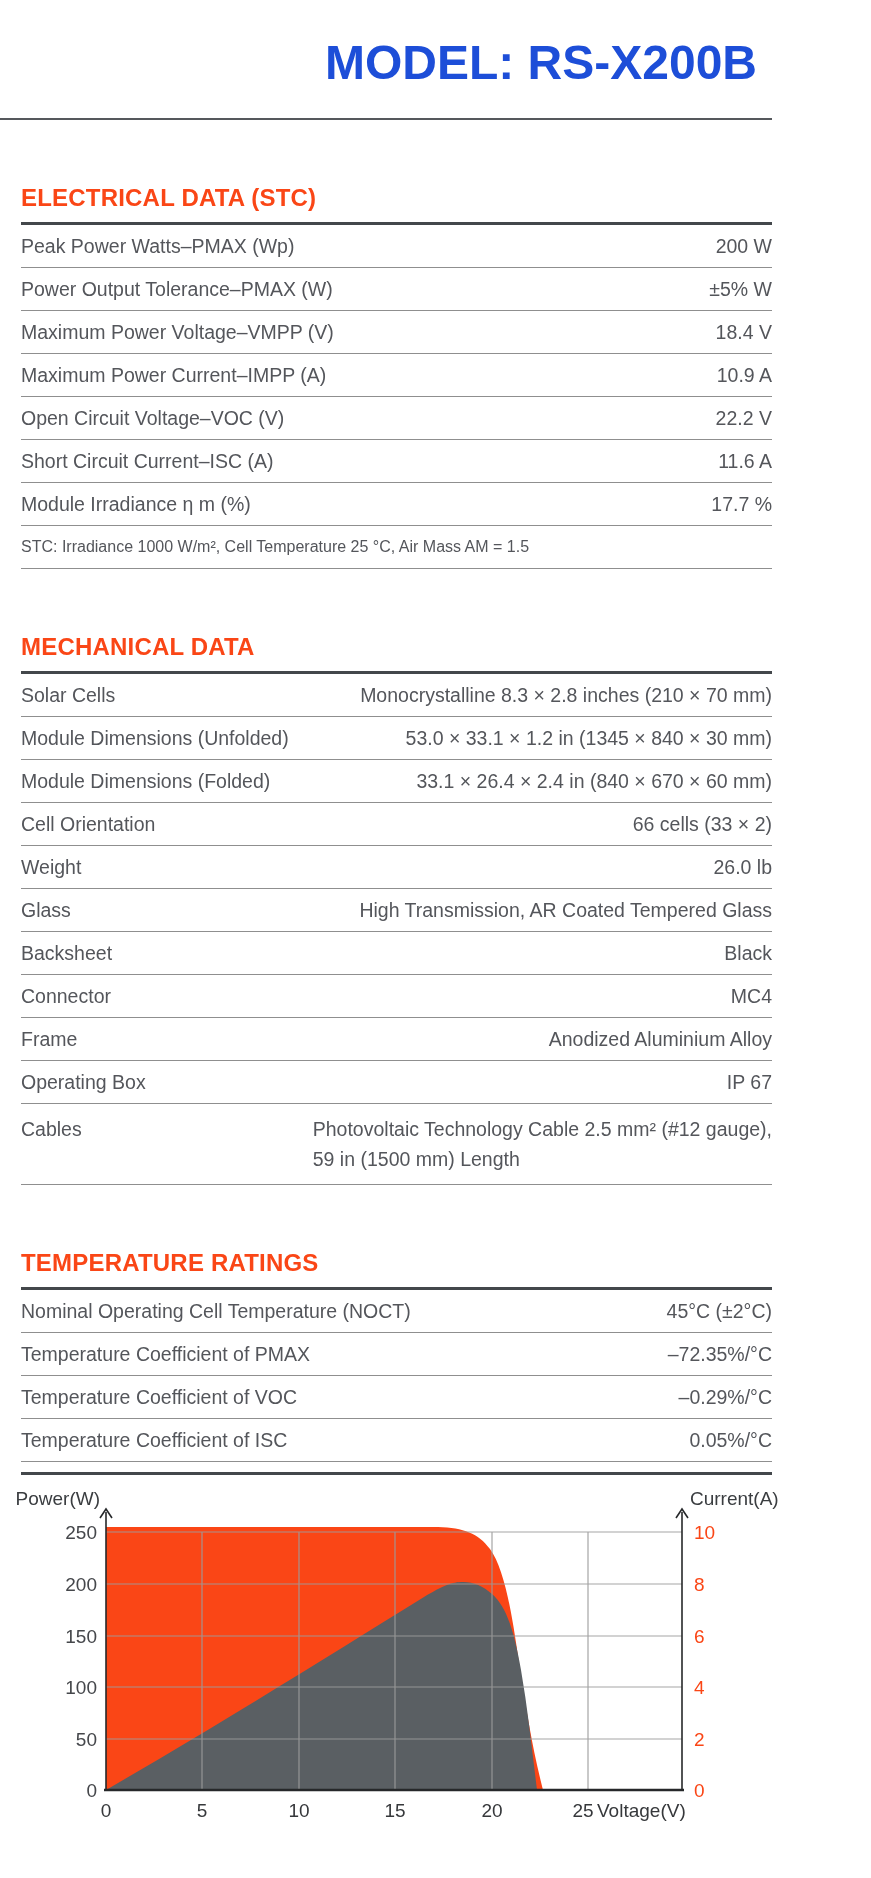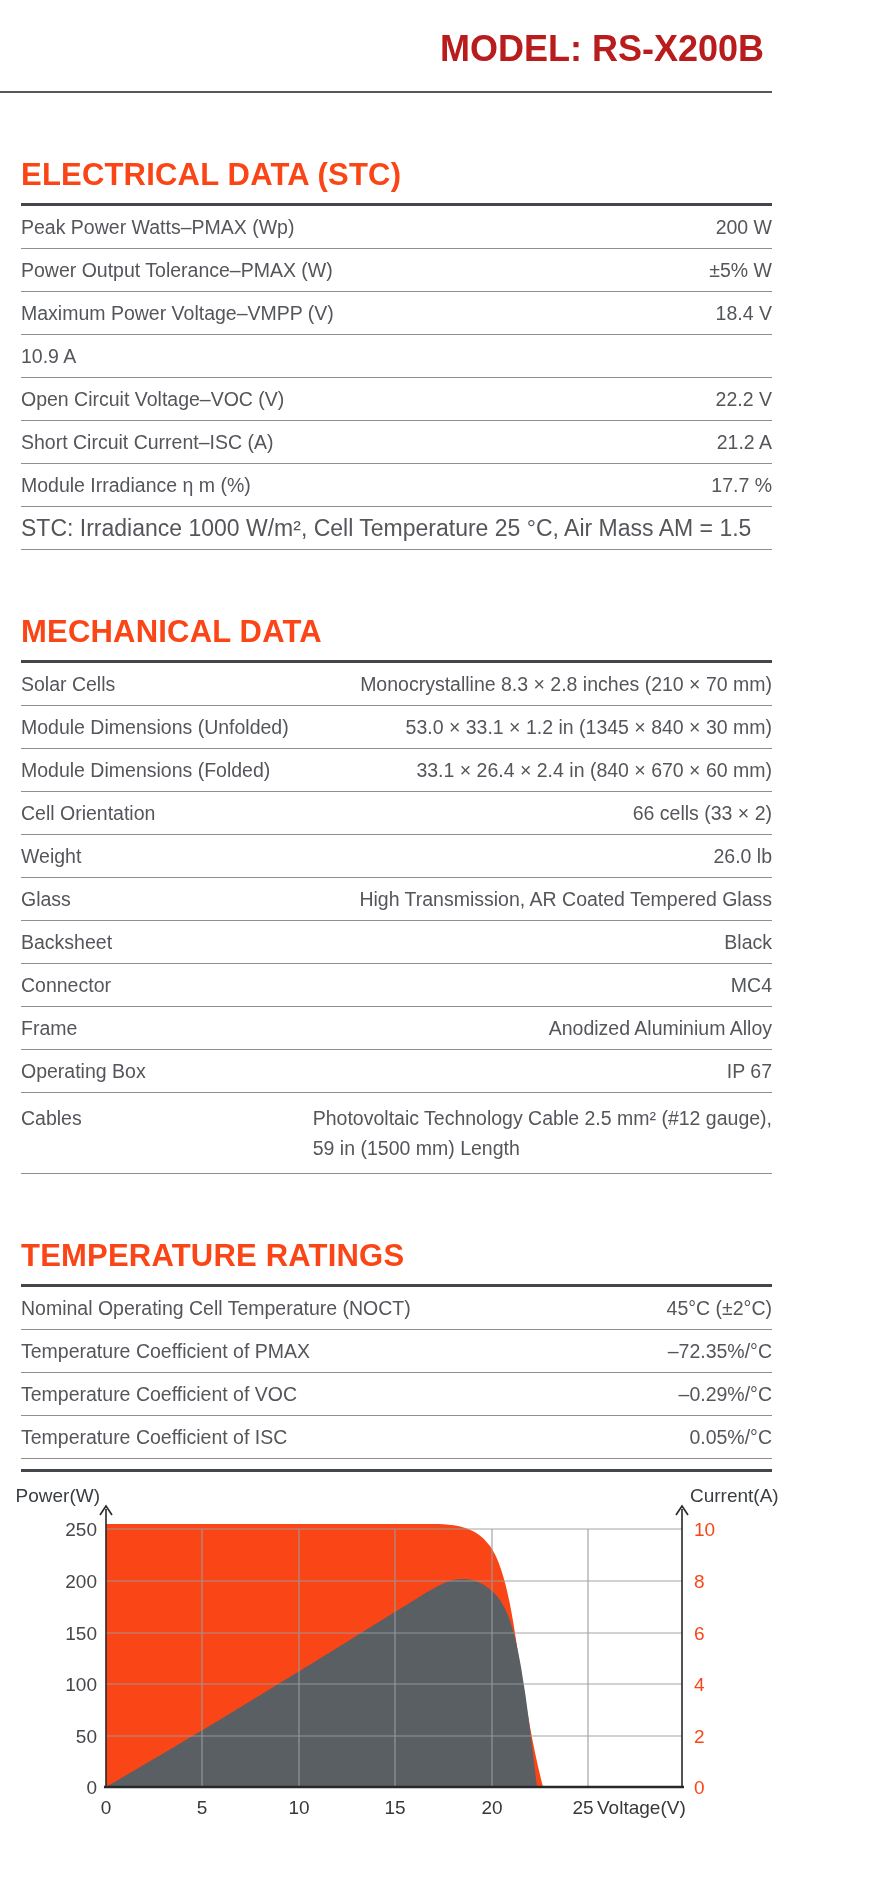--- a/index.html
+++ b/index.html
@@ -2,32 +2,32 @@
 <html><head>
 <meta charset="utf-8">
 <style>
   html,body{margin:0;padding:0;}
   body{
     width:871px;height:1878px;background:#ffffff;
     font-family:"Liberation Sans",sans-serif;color:#54565b;
     overflow:hidden;
   }
   .hdr{margin:0 99px 0 0;border-bottom:2px solid #55585c;padding:20px 0 13px;}
-  .hdr h1{margin:8px;text-align:right;font-size:36px;font-weight:bold;color:#b91c1c;letter-spacing:0px;}
+  .hdr h1{margin:15px;text-align:right;font-size:48px;font-weight:bold;color:#1d4ed8;letter-spacing:0px;}
   section{margin:0 99px 0 21px;}
-  h2{color:#FA4616;font-size:31px;font-weight:bold;margin:64px 0 0;letter-spacing:.2px;}
+  h2{color:#FA4616;font-size:24px;font-weight:bold;margin:64px 0 0;letter-spacing:.2px;}
   h2.curve{margin-top:80px;}
   .tbl{margin-top:10px;border-top:3px solid #43474b;}
   .rule{margin-top:10px;border-top:3px solid #43474b;}
   .row{display:flex;justify-content:space-between;align-items:baseline;gap:20px;
        padding:10px 0;border-bottom:1px solid #8f8f8f;font-size:19.5px;line-height:22px;}
   .lbl{white-space:nowrap;}
   .val{text-align:left;}
   .val.two{line-height:30px;}
-  .note{font-size:23px;}
+  .note{font-size:16px;}
   .chartwrap{margin-top:4px;}
   svg text{font-family:"Liberation Sans",sans-serif;}
   .axis-title{font-size:19px;fill:#3a3d40;}
   .tick-left{font-size:19px;fill:#45474b;}
   .tick-right{font-size:19px;fill:#FA4616;}
   .tick-x{font-size:19px;fill:#36383b;}
 </style>
 </head>
 <body>
 
@@ -44,29 +44,30 @@
     </div>
     <div class="row">
       <span class="lbl">Power Output Tolerance–PMAX (W)</span>
       <span class="val">±5% W</span>
     </div>
     <div class="row">
       <span class="lbl">Maximum Power Voltage–VMPP (V)</span>
       <span class="val">18.4 V</span>
     </div>
     <div class="row">
+      <span class="lbl">Maximum Power Current–IMPP (A)</span>
       <span class="val">10.9 A</span>
     </div>
     <div class="row">
       <span class="lbl">Open Circuit Voltage–VOC (V)</span>
       <span class="val">22.2 V</span>
     </div>
     <div class="row">
       <span class="lbl">Short Circuit Current–ISC (A)</span>
-      <span class="val">21.2 A</span>
+      <span class="val">11.6 A</span>
     </div>
     <div class="row">
       <span class="lbl">Module Irradiance η m (%)</span>
       <span class="val">17.7 %</span>
     </div>
     <div class="row">
       <span class="note">STC: Irradiance 1000 W/m², Cell Temperature 25 °C, Air Mass AM = 1.5</span>
     </div>
   </div>
 </section>

